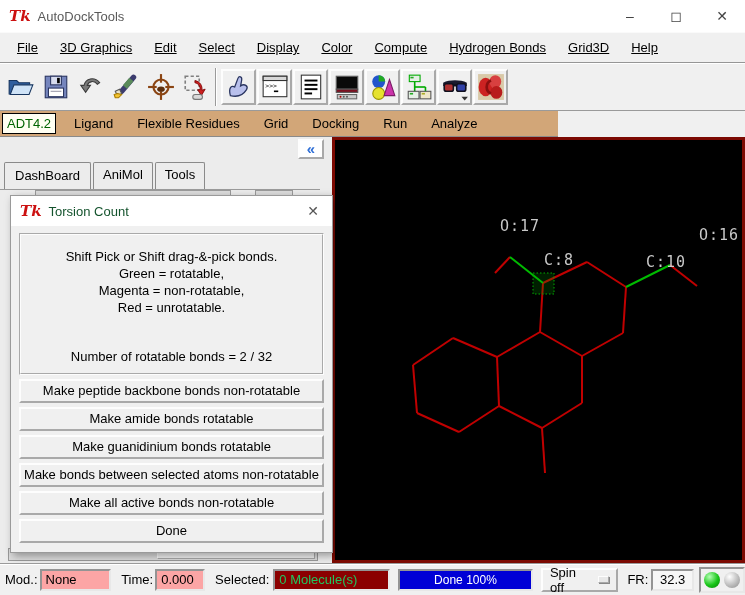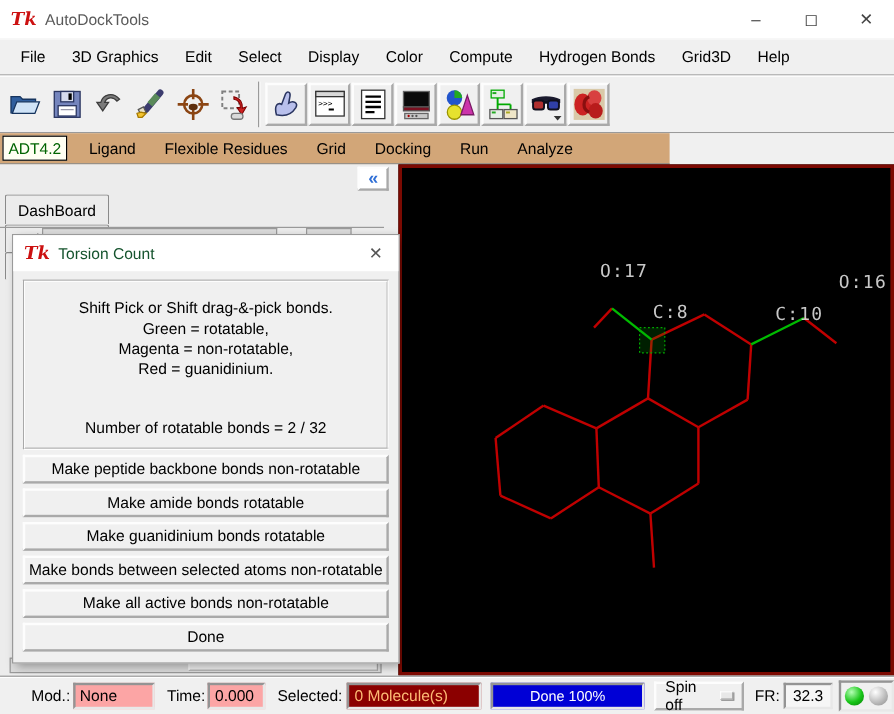--- a/index.html
+++ b/index.html
@@ -10,41 +10,41 @@
   
   .titlebar { position:absolute; left:0; top:0; width:745px; height:32px; background:#ffffff; display:flex; align-items:center; }
   .tk-logo { font-family:"DejaVu Serif", serif; font-style:italic; font-weight:bold; color:#cc1111; font-size:15px; margin:0 7px 0 9px; }
   .win-title { color:#5a5a5a; font-size:13px; }
   .win-controls { margin-left:auto; display:flex; }
   .win-btn { width:46px; height:32px; display:flex; align-items:center; justify-content:center; color:#444; font-size:14px; }
 
   
   .menubar { position:absolute; left:0; top:32px; width:745px; height:31px; background:#f0f0f0;
              border-top:1px solid #fafafa; border-bottom:1px solid #969696; display:flex; align-items:center; padding-left:6px; }
-  .menu-item { font-size:13px; color:#000; padding:5px 11px; }
+  .menu-item { font-size:13px; color:#000; padding:5px 11px;text-decoration:underline; }
 
   
   .toolbar { position:absolute; left:0; top:63px; width:745px; height:48px; background:#f0f0f0;
              border-top:1px solid #fff; border-bottom:1px solid #9a9a9a; display:flex; align-items:center; padding-left:3px; }
   .tool { width:35px; height:36px; display:flex; align-items:center; justify-content:center; }
   .tool.raised { border:2px outset #fdfdfd; background:#f0f0f0; margin-right:1px; }
   .tool-sep { width:2px; height:38px; border-left:1px solid #9a9a9a; border-right:1px solid #fff; margin:0 4px 0 2px; }
   .tool svg { display:block; }
 
   
   .tabstrip { position:absolute; left:0; top:111px; width:745px; height:26px; background:#f0f0f0; display:flex; }
   .tabstrip-tan { width:558px; height:26px; background:#d2a678; display:flex; align-items:center; padding-left:2px; border-bottom:1px solid #8a8a8a; }
   .mode-tab { font-size:13px; color:#000; padding:4px 12px 4px 12px; }
   .mode-tab.active { background:#fffff2; color:#006400; border:1px solid #000; padding:2px 4px; margin-right:6px; }
 
   
   .left-panel { position:absolute; left:0; top:137px; width:332px; height:426px; background:#ececec; }
   .collapse-btn { position:absolute; right:8px; top:2px; width:26px; height:20px; background:#fff; border:2px outset #fdfdfd;
                   color:#2f6fd6; font-weight:bold; font-size:15px; line-height:15px; text-align:center; }
-  .panel-tabs { position:absolute; left:4px; top:25px; display:flex; height:27px;flex-direction:column; }
+  .panel-tabs { position:absolute; left:4px; top:25px; display:flex; height:27px; }
   .panel-tab { font-size:13px; color:#000; background:#ececec; border:1px solid #8a8a8a; border-bottom:none;
                padding:4px 9px 3px 9px; margin-right:2px; border-radius:2px 2px 0 0; }
   .panel-tab.active { padding:5px 10px 4px 10px; background:#ececec; }
   .panel-tabs-baseline { position:absolute; left:0; top:52px; width:320px; border-top:1px solid #9a9a9a; }
   .panel-strip1 { position:absolute; left:35px; top:53px; width:196px; height:5px; background:#dcdcdc; border:1px solid #9a9a9a; border-bottom:none; }
   .panel-strip2 { position:absolute; left:255px; top:53px; width:38px; height:5px; background:#dcdcdc; border:1px solid #9a9a9a; border-bottom:none; }
   .panel-hscroll { position:absolute; left:8px; top:411px; width:310px; height:13px; background:#dcdcdc; border:1px solid #9a9a9a; }
   .panel-hscroll-thumb { position:absolute; left:148px; top:1px; width:158px; height:9px; background:#f2f2f2; border:1px outset #fdfdfd; }
 
   .viewer { position:absolute; left:332px; top:137px; width:413px; height:426px; background:#000; border:3px solid #7c0a02; }
@@ -58,26 +58,26 @@
   .dialog-title { color:#14532d; font-size:13px; margin-left:7px; }
   .dialog-close { margin-left:auto; color:#555; font-size:14px; padding:2px 4px; }
   .dialog-body { padding:7px 8px 0 8px; }
   .msg-frame { border:2px groove #fdfdfd; height:142px; text-align:center; font-size:13px; color:#000; padding-top:13px; line-height:17px; background:#f0f0f0; }
   .msg-count { margin-top:32px; font-size:13px; }
   .dlg-btn { display:block; width:100%; height:24px; margin-top:4px; background:#f0f0f0;
              border:2px outset #fdfdfd; font-size:13px; font-family:"Liberation Sans", sans-serif; color:#000; text-align:center; line-height:19px; }
 
   
   .statusbar { position:absolute; left:0; top:563px; width:745px; height:32px; background:#f0f0f0;
-               border-top:1px solid #9a9a9a; box-shadow:inset 0 1px 0 #fff; display:flex; align-items:center; font-size:13px;padding-left:21px; }
+               border-top:1px solid #9a9a9a; box-shadow:inset 0 1px 0 #fff; display:flex; align-items:center; font-size:13px; }
   .sb-label { margin-left:5px; color:#000; }
   .sunken { border:2px inset #e8e8e8; background:#fca5a5; height:22px; line-height:18px; padding:0 4px; }
   .sb-mod { width:78px; margin-left:2px; }
   .sb-time { width:54px; margin-left:2px; }
-  .sb-selected { width:128px; margin-left:4px; background:#8b0000; color:#fdba74; }
+  .sb-selected { width:128px; margin-left:4px; background:#8b0000; color:#22c55e; }
   .sb-progress { width:148px; margin-left:8px; background:#0000d6; color:#fff; text-align:center; font-size:12px; }
   .sb-spin { margin-left:8px; height:24px; background:#f0f0f0; border:2px outset #fdfdfd; display:flex; align-items:center; padding:0 7px; }
   .spin-indicator { width:13px; height:7px; background:#e8e8e8; border:1px outset #fdfdfd; box-shadow:1px 1px 0 #888; margin-left:9px; }
   .sb-fr-value { width:46px; margin-left:3px; background:#f6f6f6; text-align:center; }
   .sb-leds { margin-left:5px; height:26px; border:2px inset #e8e8e8; display:flex; align-items:center; padding:0 3px; gap:4px; }
   .led { width:16px; height:16px; border-radius:50%; }
   .led-green { background:radial-gradient(circle at 35% 30%, #b4ffb4, #17c517 55%, #067a06); }
   .led-gray  { background:radial-gradient(circle at 35% 30%, #ffffff, #bdbdbd 55%, #8a8a8a); }
 </style>
 </head>
@@ -294,21 +294,21 @@
     <div class="dialog-titlebar">
       <span class="tk-logo" style="margin:0">Tk</span>
       <span class="dialog-title">Torsion Count</span>
       <span class="dialog-close">✕</span>
     </div>
     <div class="dialog-body">
       <div class="msg-frame">
         <div>Shift Pick or Shift drag-&amp;-pick bonds.</div>
         <div>Green = rotatable,</div>
         <div>Magenta = non-rotatable,</div>
-        <div>Red = guanidinium.</div>
+        <div>Red = unrotatable.</div>
         <div class="msg-count">Number of rotatable bonds = 2 / 32</div>
       </div>
       <div class="dlg-btn">Make peptide backbone bonds non-rotatable</div>
       <div class="dlg-btn">Make amide bonds rotatable</div>
       <div class="dlg-btn">Make guanidinium bonds rotatable</div>
       <div class="dlg-btn">Make bonds between selected atoms non-rotatable</div>
       <div class="dlg-btn">Make all active bonds non-rotatable</div>
       <div class="dlg-btn">Done</div>
     </div>
   </div>

